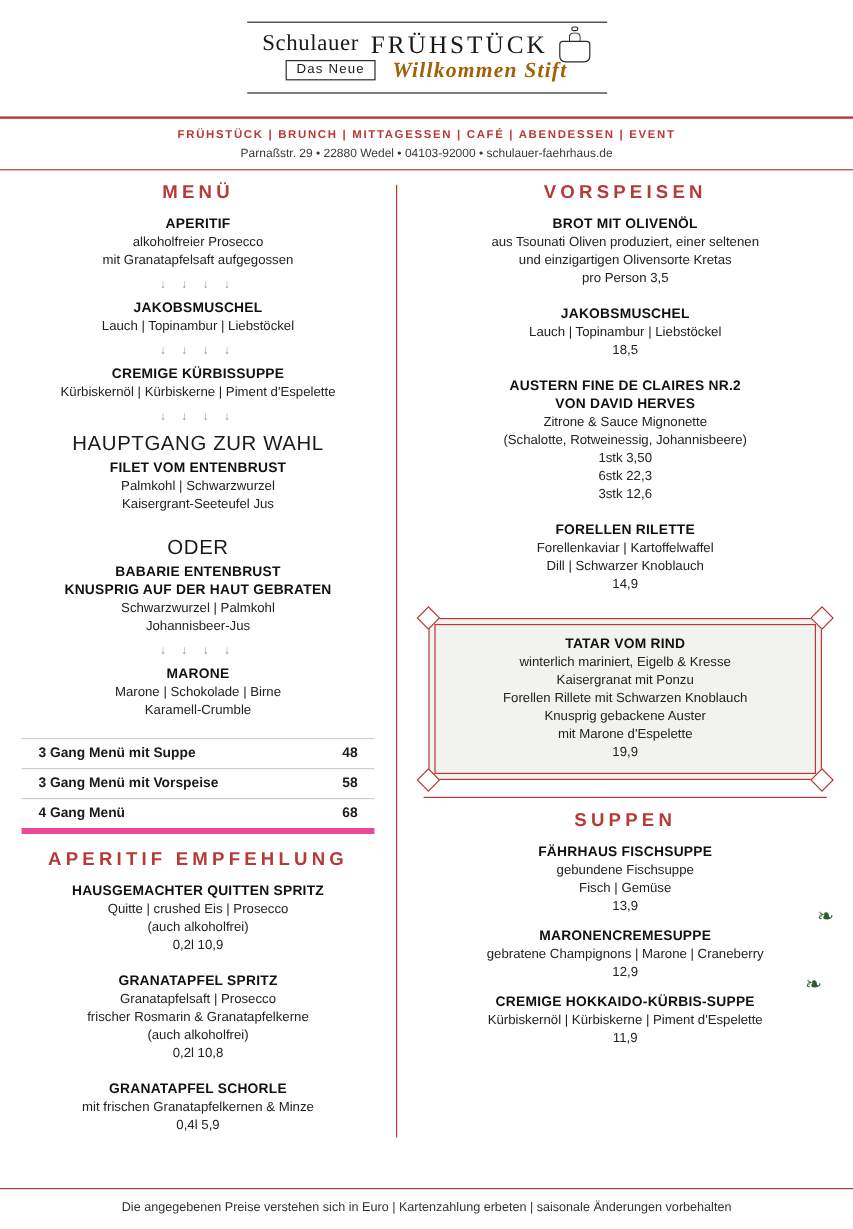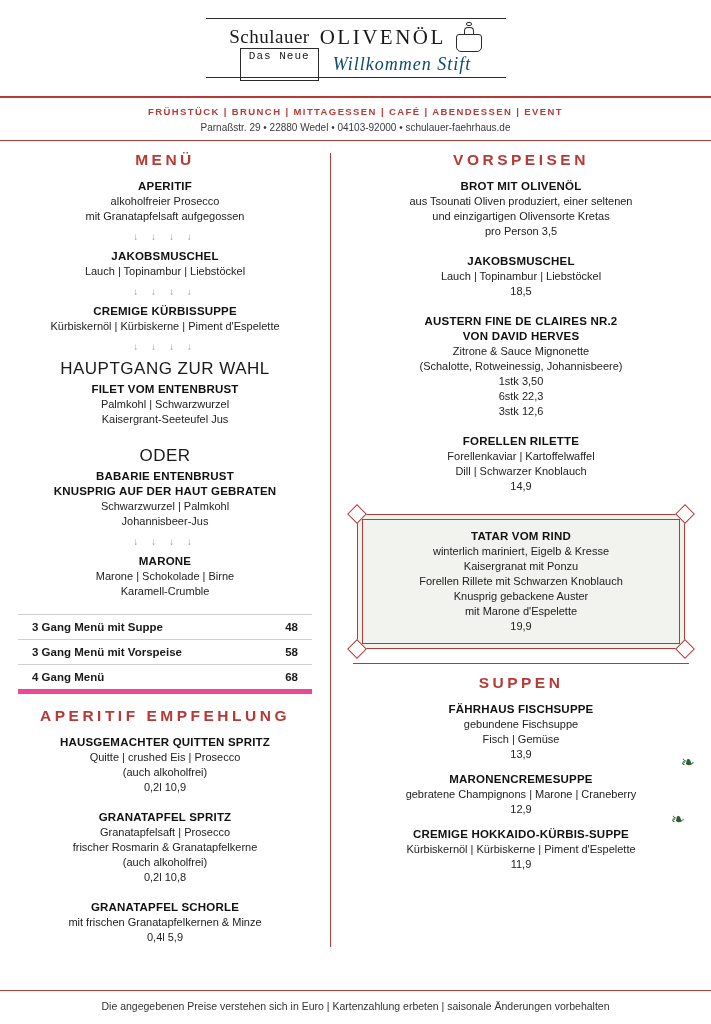--- a/index.html
+++ b/index.html
@@ -88,32 +88,33 @@
   .logo-sub-row {
     position: absolute;
     top: 34px;
     left: 0; right: 0;
     display: flex;
     align-items: center;
     justify-content: center;
     gap: 14px;
   }
   .logo-dasneue {
-    font-family: Liberation Mono, monospace;
+    font-family: Liberation Sans, sans-serif;
     font-size: 11px;
     letter-spacing: 1px;
     border: 1px solid #2b2b2b;
-    padding: 1px 8px 18px 8px;
+    padding: 1px 8px 2px 8px;
   }
   .logo-script {
     font-family: "Liberation Serif", serif;
     font-style: italic;
     font-size: 18px;
     letter-spacing: 1px;
-    color: #0c4a6e;
+    color: #a16207;
+    font-weight: bold;
   }
 
   .header-rule {
     width: 100%;
     height: 1.5px;
     background: #b63a36;
     margin-top: 12px;
   }
   .header-tags {
     font-size: 9.5px;
@@ -271,21 +272,21 @@
 </head>
 <body>
 
 <div class="page">
 
   <div class="header">
     <div class="logo-wrap">
       <div class="logo-line-top"></div>
       <div class="logo-row">
         <span class="logo-schulauer">Schulauer</span>
-        <span class="logo-faehrhaus">OLIVENÖL</span>
+        <span class="logo-faehrhaus">FRÜHSTÜCK</span>
         <span class="logo-mark">
           <span class="base"></span>
             <span class="neck"></span>
             <span class="cap"></span>
         </span>
       </div>
       <div class="logo-sub-row">
         <span class="logo-dasneue">Das Neue</span>
         <span class="logo-script">Willkommen Stift</span>
       </div>

